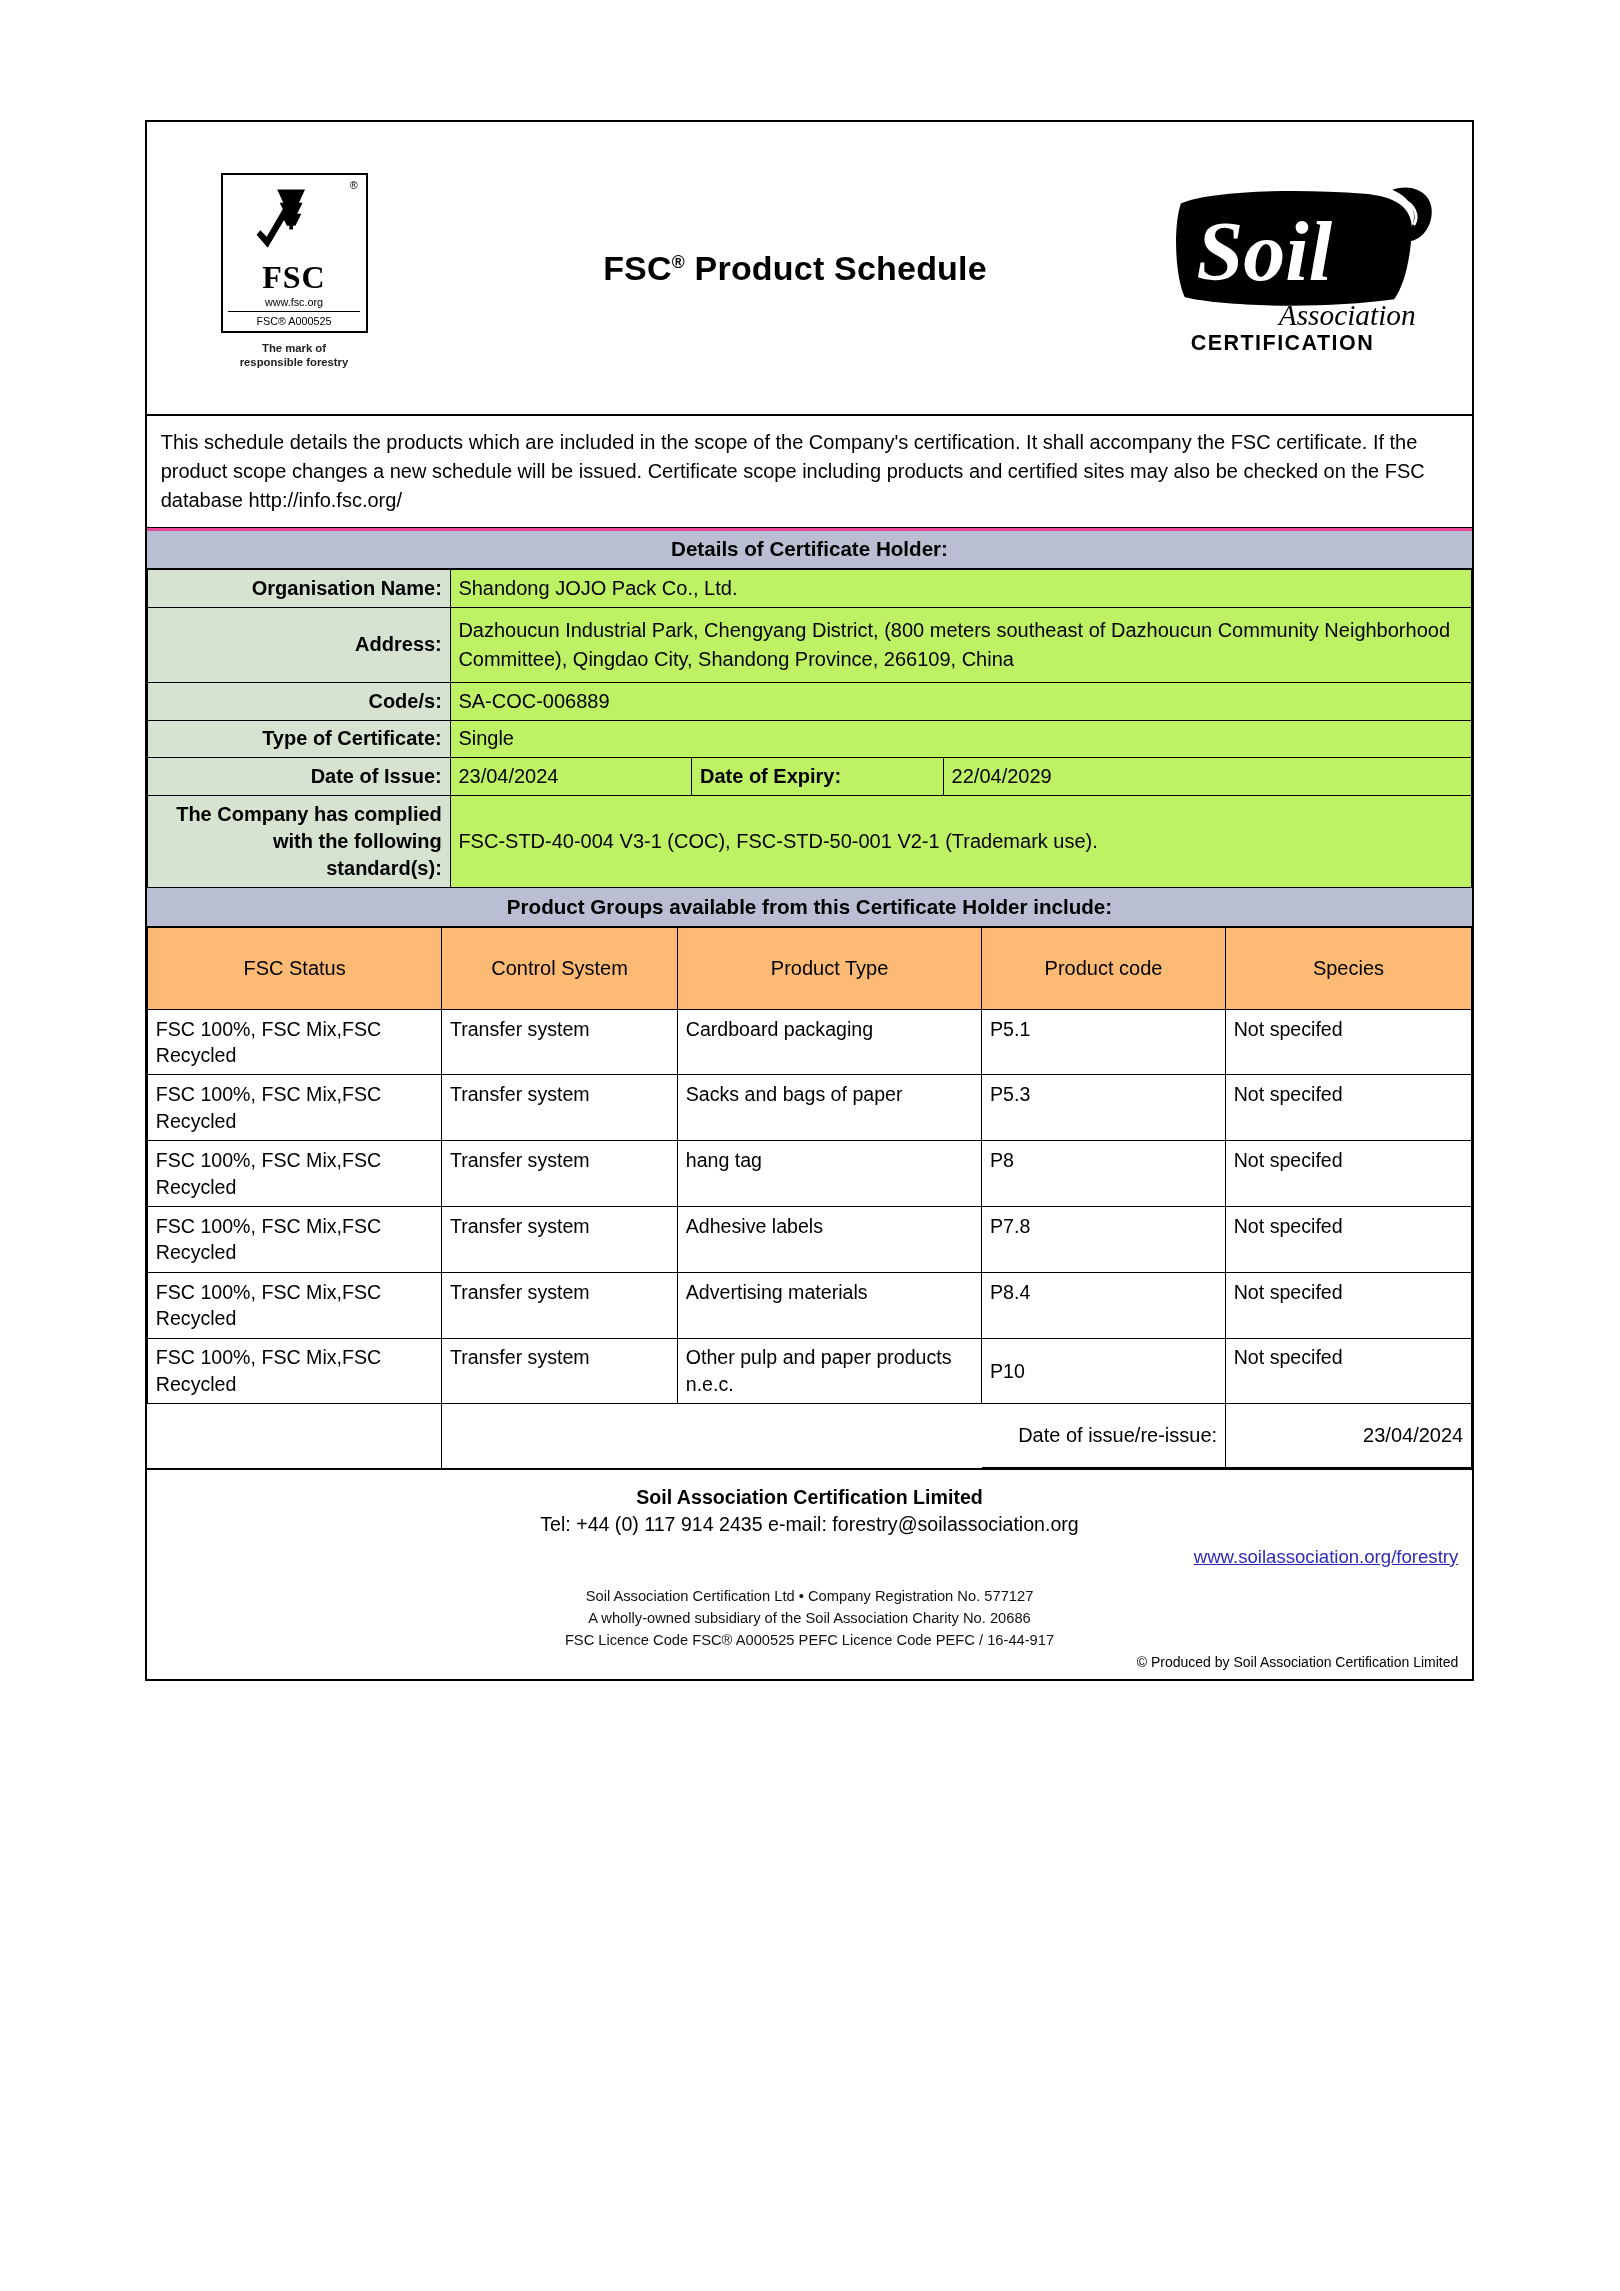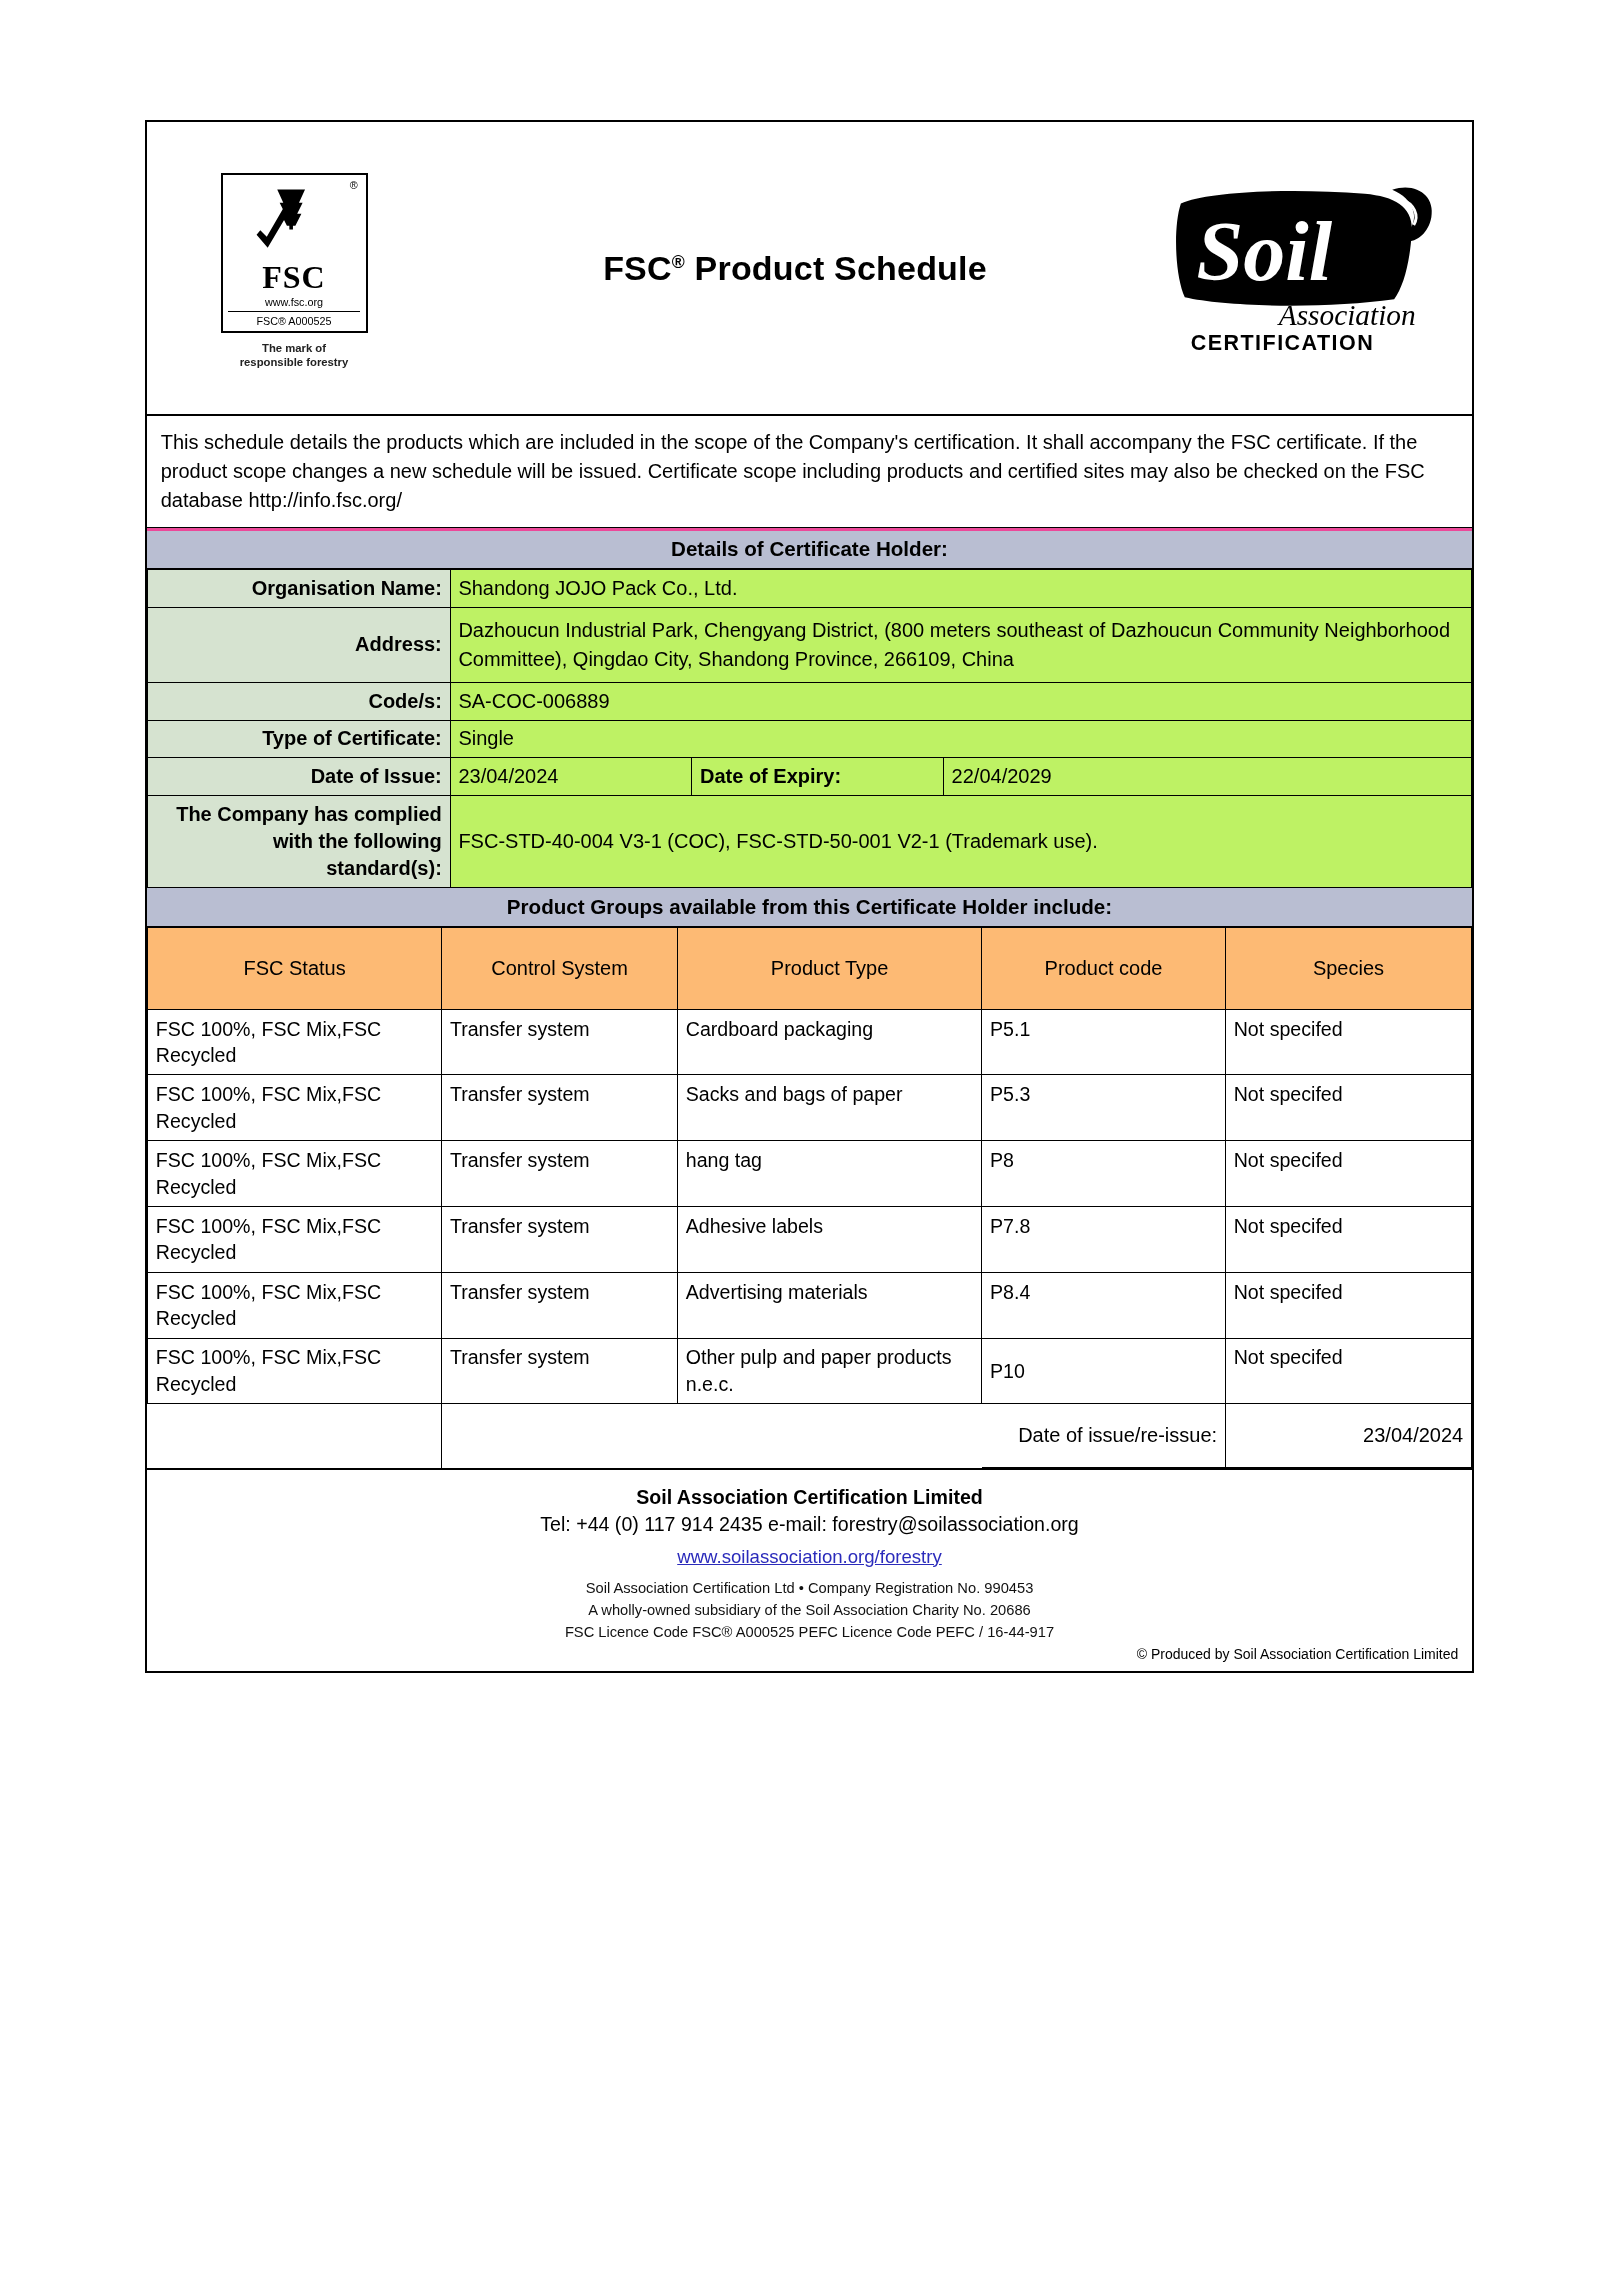--- a/index.html
+++ b/index.html
@@ -182,21 +182,22 @@
   .footer .l2 {
     font-weight: normal;
     font-size: 19.6px;
     margin-bottom: 9.8px;
   }
   .footer .link {
     color: #2b2bbb;
     text-decoration: underline;
     font-size: 18.6px;
     display: block;
-    margin-bottom: 9px;
+    margin-bottom: 17px;
+    text-align: right;
   }
   .footer .small {
     font-size: 14.7px;
     line-height: 1.5;
     color: #111;
   }
   .footer .copy {
     text-align: right;
     font-size: 14px;
     margin-top: 3px;
@@ -348,20 +349,20 @@
         <td style="border-top:1px solid #000;border-left:none;border-right:1px solid #000;border-bottom:1px solid #000;">Date of issue/re-issue:</td>
         <td style="border:1px solid #000;">23/04/2024</td>
       </tr>
     </tbody>
   </table>
 
   <div class="footer">
     <div class="l1">Soil Association Certification Limited</div>
     <div class="l2">Tel: +44 (0) 117 914 2435  e-mail: forestry@soilassociation.org</div>
     <a class="link" href="#">www.soilassociation.org/forestry</a>
-    <div class="small">Soil Association Certification Ltd • Company Registration No. 990453</div>
+    <div class="small">Soil Association Certification Ltd • Company Registration No. 577127</div>
     <div class="small">A wholly-owned subsidiary of the Soil Association Charity No. 20686</div>
     <div class="small">FSC Licence Code FSC® A000525   PEFC Licence Code PEFC / 16-44-917</div>
     <div class="copy">© Produced by Soil Association Certification Limited</div>
   </div>
 
 </div>
 
 
 </body></html>

